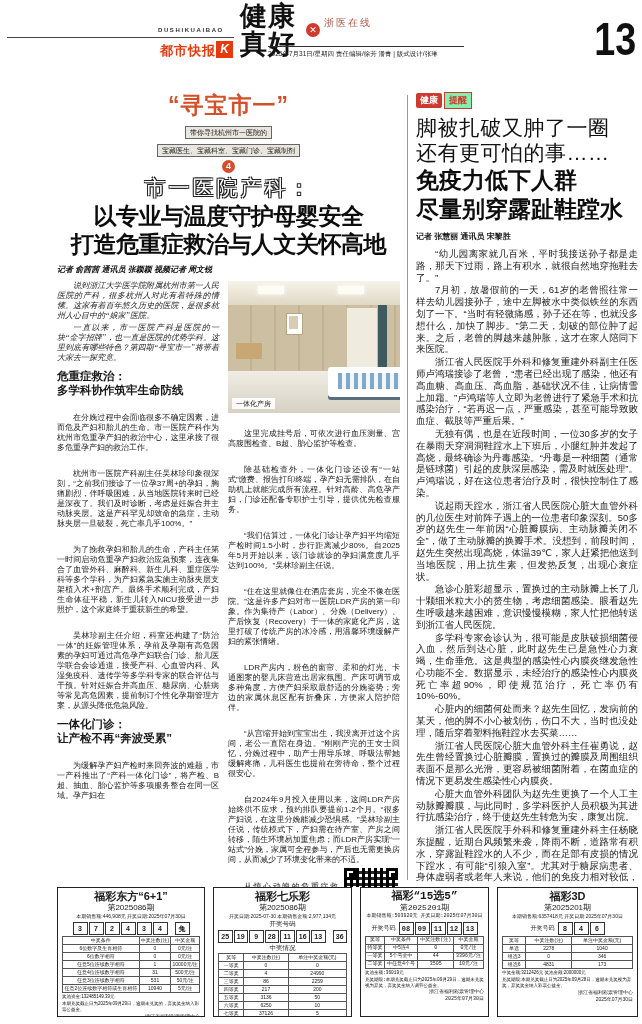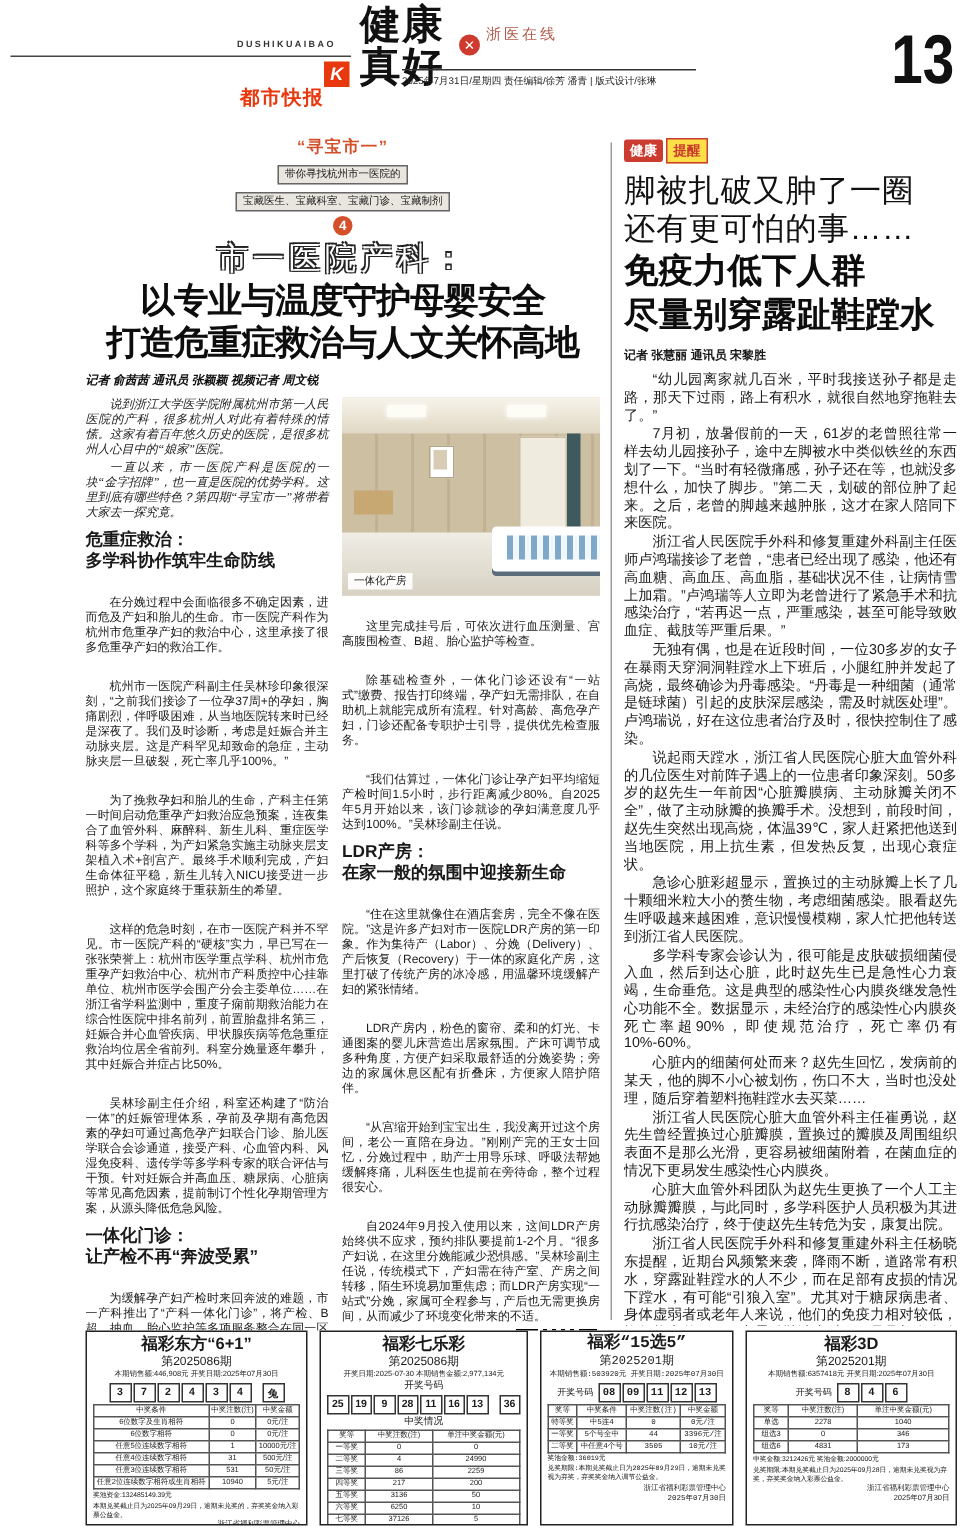--- a/index.html
+++ b/index.html
@@ -1,35 +1,35 @@
 <!DOCTYPE html>
 <html><head>
 <meta charset="utf-8">
 <style>
   html,body{margin:0;padding:0;background:#f2f2f2;}
   .page{position:relative;width:642px;height:1024px;background:#fff;overflow:hidden;
         font-family:"Liberation Sans","DejaVu Sans",sans-serif;color:#1a1a1a;}
   
   .mast-line{position:absolute;left:7px;top:37px;width:227px;height:1px;background:#444;}
   .mast-en{position:absolute;left:158px;top:27px;font-size:6px;letter-spacing:1.6px;font-weight:700;color:#333;}
-  .mast-cn{position:absolute;left:160px;top:42px;font-size:13px;font-weight:900;color:#e8380d;letter-spacing:1px;margin-top:14px;}
+  .mast-cn{position:absolute;left:160px;top:42px;font-size:13px;font-weight:900;color:#e8380d;letter-spacing:1px;}
   .mast-k{position:absolute;left:216px;top:41px;width:17px;height:17px;background:#e8380d;color:#fff;
           font-size:12px;font-weight:900;font-style:italic;text-align:center;line-height:17px;}
   .ttl{position:absolute;left:240px;top:2px;font-size:27px;font-weight:900;line-height:28px;color:#111;letter-spacing:1px;}
   .zy-logo{position:absolute;left:306px;top:23px;width:14px;height:14px;border-radius:50%;background:#cf3a2e;
            color:#fff;font-size:9px;line-height:14px;text-align:center;font-weight:900;}
   .zy-text{position:absolute;left:324px;top:16px;font-size:10px;color:#b05a4a;letter-spacing:2px;}
   .dateline{position:absolute;left:268px;top:46px;width:196px;border-top:1px solid #333;padding-top:3px;
             font-size:6.5px;color:#222;white-space:nowrap;}
   .pagenum{position:absolute;right:6px;top:16px;font-size:46px;font-weight:900;line-height:46px;color:#111;
            font-family:"Liberation Sans",sans-serif;transform:scaleX(.82);transform-origin:right top;}
   
   .lart{position:absolute;left:57px;top:90px;width:343px;}
   .feat{text-align:center;}
-  .feat-q{font-size:11px;font-weight:900;color:#d4502a;letter-spacing:1px;}
+  .feat-q{font-size:23px;font-weight:900;color:#d4502a;letter-spacing:1px;}
   .strip{display:inline-block;font-size:7px;line-height:9px;padding:1px 4px;background:#e9e5df;border:1px solid #666;margin-top:1px;}
   .issue-c{width:13px;height:13px;border-radius:50%;background:#d4502a;color:#fff;font-size:9px;font-weight:700;
            line-height:13px;margin:3px auto 2px;text-align:center;}
   .kicker{text-align:center;font-family:"Liberation Serif",serif;font-size:21px;letter-spacing:3px;color:#fff;
           text-shadow:-1px -1px 0 #222,1px -1px 0 #222,-1px 1px 0 #222,1px 1px 0 #222;line-height:26px;}
   .lhead{text-align:center;font-size:23px;font-weight:900;line-height:26px;letter-spacing:-.5px;color:#0d0d0d;margin-top:2px;}
   .byline{font-size:8px;font-weight:700;margin-top:7px;color:#111;font-style:italic;}
   .cols{display:flex;gap:9px;margin-top:6px;height:632px;overflow:hidden;}
   .col1{width:162px;}
   .col2{width:172px;}
@@ -64,21 +64,21 @@
   .qr-eye{position:absolute;width:12px;height:12px;border:3px solid #000;background:#fff;box-sizing:border-box;}
   .qr-eye::after{content:"";position:absolute;left:2px;top:2px;width:4px;height:4px;background:#000;}
   .qr-e1{left:0;top:0;} .qr-e2{right:0;top:0;} .qr-e3{left:0;bottom:0;}
   .qr-cap{font-family:"Liberation Serif",serif;font-style:italic;font-size:6px;margin-top:2px;color:#222;}
   
   .vdiv{position:absolute;left:407px;top:95px;width:1px;height:785px;background:#9a9a9a;}
   
   .rart{position:absolute;left:416px;top:92px;width:222px;height:792px;overflow:hidden;}
   .badges{display:flex;align-items:center;margin-bottom:6px;}
   .b1{background:#cc3b2f;color:#fff;font-size:9px;font-weight:700;padding:1px 4px;border-radius:2px;}
-  .b2{border:1px solid #cc3b2f;color:#cc3b2f;background:#fde047;font-size:9px;font-weight:700;padding:1px 4px;margin-left:2px;}
+  .b2{border:1px solid #cc3b2f;color:#cc3b2f;background:#86efac;font-size:9px;font-weight:700;padding:1px 4px;margin-left:2px;}
   .rh1{font-size:21px;font-weight:400;line-height:25px;color:#111;letter-spacing:.5px;}
   .rh2{font-size:23px;font-weight:900;line-height:27px;color:#0d0d0d;margin-top:2px;}
   .rby{font-size:8px;font-weight:700;margin:8px 0 6px;}
   .rbody p{font-size:9.5px;line-height:11.8px;text-indent:2em;text-align:justify;margin:0 0 1px;}
   
   .lotto{position:absolute;left:57px;top:887px;width:581px;height:130px;display:flex;gap:8px;background:#fff;align-items:flex-end;}
   .lbox{border:1px solid #222;padding:2px 4px;box-sizing:border-box;height:130px;overflow:hidden;background:#fff;}
   .lb1{width:148px;} .lb2{width:139px;} .lb3{width:129px;font-family:Liberation Mono, monospace;} .lb4{width:141px;}
   .ltitle{text-align:center;font-size:11px;font-weight:800;line-height:13px;}
   .lissue{text-align:center;font-size:8px;line-height:10px;}
@@ -132,21 +132,20 @@
           <p>一直以来，市一医院产科是医院的一块“金字招牌”，也一直是医院的优势学科。这里到底有哪些特色？第四期“寻宝市一”将带着大家去一探究竟。</p>
         </div>
         <div class="sec">
           <div>危重症救治：</div>
           <div>多学科协作筑牢生命防线</div>
         </div>
         <div class="bodytext">
           <p>在分娩过程中会面临很多不确定因素，进而危及产妇和胎儿的生命。市一医院产科作为杭州市危重孕产妇的救治中心，这里承接了很多危重孕产妇的救治工作。</p>
           <p>杭州市一医院产科副主任吴林珍印象很深刻，“之前我们接诊了一位孕37周+的孕妇，胸痛剧烈，伴呼吸困难，从当地医院转来时已经是深夜了。我们及时诊断，考虑是妊娠合并主动脉夹层。这是产科罕见却致命的急症，主动脉夹层一旦破裂，死亡率几乎100%。”</p>
           <p>为了挽救孕妇和胎儿的生命，产科主任第一时间启动危重孕产妇救治应急预案，连夜集合了血管外科、麻醉科、新生儿科、重症医学科等多个学科，为产妇紧急实施主动脉夹层支架植入术+剖宫产。最终手术顺利完成，产妇生命体征平稳，新生儿转入NICU接受进一步照护，这个家庭终于重获新生的希望。</p>
-          <p>这样的危急时刻，在市一医院产科并不罕见。市一医院产科的“硬核”实力，早已写在一张张荣誉上：杭州市医学重点学科、杭州市危重孕产妇救治中心、杭州市产科质控中心挂靠单位、杭州市医学会围产分会主委单位……在浙江省学科监测中，重度子痫前期救治能力在综合性医院中排名前列，前置胎盘排名第三，妊娠合并心血管疾病、甲状腺疾病等危急重症救治均位居全省前列。科室分娩量逐年攀升，其中妊娠合并症占比50%。</p>
           <p>吴林珍副主任介绍，科室还构建了“防治一体”的妊娠管理体系，孕前及孕期有高危因素的孕妇可通过高危孕产妇联合门诊、胎儿医学联合会诊通道，接受产科、心血管内科、风湿免疫科、遗传学等多学科专家的联合评估与干预。针对妊娠合并高血压、糖尿病、心脏病等常见高危因素，提前制订个性化孕期管理方案，从源头降低危急风险。</p>
         </div>
         <div class="sec">
           <div>一体化门诊：</div>
           <div>让产检不再“奔波受累”</div>
         </div>
         <div class="bodytext">
           <p>为缓解孕产妇产检时来回奔波的难题，市一产科推出了“产科一体化门诊”，将产检、B超、抽血、胎心监护等多项服务整合在同一区域。孕产妇在</p>
         </div>
       </div>
@@ -167,24 +166,20 @@
           <div class="ph-bed">
               <div class="ph-blanket"></div>
             </div>
           <div class="ph-cap">一体化产房</div>
         </div>
         <div class="bodytext">
           <p>这里完成挂号后，可依次进行血压测量、宫高腹围检查、B超、胎心监护等检查。</p>
           <p>除基础检查外，一体化门诊还设有“一站式”缴费、报告打印终端，孕产妇无需排队，在自助机上就能完成所有流程。针对高龄、高危孕产妇，门诊还配备专职护士引导，提供优先检查服务。</p>
           <p>“我们估算过，一体化门诊让孕产妇平均缩短产检时间1.5小时，步行距离减少80%。自2025年5月开始以来，该门诊就诊的孕妇满意度几乎达到100%。”吴林珍副主任说。</p>
         </div>
-        <div class="sec">
-          <div>LDR产房：</div>
-          <div>在家一般的氛围中迎接新生命</div>
-        </div>
         <div class="bodytext">
           <p>“住在这里就像住在酒店套房，完全不像在医院。”这是许多产妇对市一医院LDR产房的第一印象。作为集待产（Labor）、分娩（Delivery）、产后恢复（Recovery）于一体的家庭化产房，这里打破了传统产房的冰冷感，用温馨环境缓解产妇的紧张情绪。</p>
           <p>LDR产房内，粉色的窗帘、柔和的灯光、卡通图案的婴儿床营造出居家氛围。产床可调节成多种角度，方便产妇采取最舒适的分娩姿势；旁边的家属休息区配有折叠床，方便家人陪护陪伴。</p>
           <p>“从宫缩开始到宝宝出生，我没离开过这个房间，老公一直陪在身边。”刚刚产完的王女士回忆，分娩过程中，助产士用导乐球、呼吸法帮她缓解疼痛，儿科医生也提前在旁待命，整个过程很安心。</p>
           <p>自2024年9月投入使用以来，这间LDR产房始终供不应求，预约排队要提前1-2个月。“很多产妇说，在这里分娩能减少恐惧感。”吴林珍副主任说，传统模式下，产妇需在待产室、产房之间转移，陌生环境易加重焦虑；而LDR产房实现“一站式”分娩，家属可全程参与，产后也无需更换房间，从而减少了环境变化带来的不适。</p>
         </div>
         <div class="closewrap bodytext">
           <div class="qrbox">
             <div class="qr">
               <div class="qr-eye qr-e1"></div>

